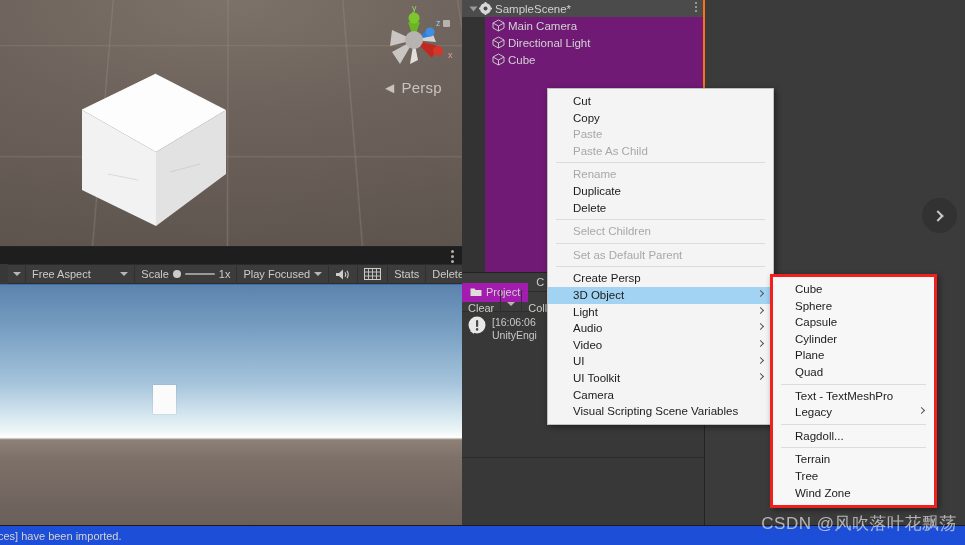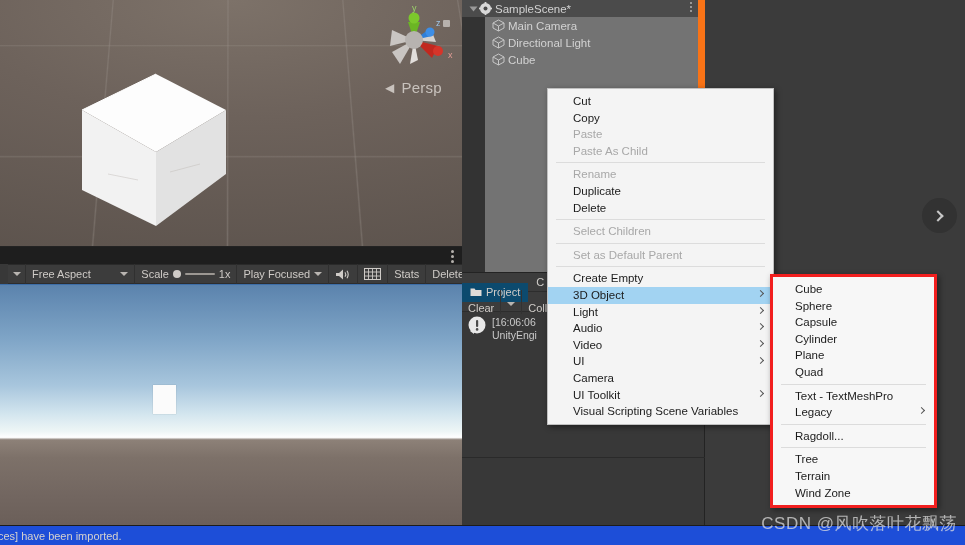--- a/index.html
+++ b/index.html
@@ -87,21 +87,21 @@
     background: #fbfbfb; box-shadow: 0 0 1px rgba(0,0,0,.25);
   }
   .game-sel-bar {
     position: absolute; left: 0; top: 284px; width: 462px; height: 2px;
     background: #3d6ea8;
   }
 
   
   .hierarchy {
     position: absolute; left: 462px; top: 0; width: 243px; height: 272px;
-    background: #737373; border-right: 7px solid #f97316;
+    background: #701a75; border-right: 2px solid #f97316;
   }
   .h-gutter {
     position: absolute; left: 0; top: 0; width: 23px; height: 100%;
     background: #333333;
   }
   .h-row {
     position: relative; height: 17px; display: flex; align-items: center;
     color: #d2d2d2; font-size: 11.5px; white-space: nowrap;
   }
   .h-row.scene { background: #4b4b4b; }
@@ -125,21 +125,21 @@
     background: #383838; border-top: 1px solid #232323; border-right: 1px solid #232323;
   }
   .tabs-row {
     height: 19px; background: #3c3c3c; display: flex; align-items: center;
     border-bottom: 1px solid #2d2d2d;
   }
   .tab {
     height: 19px; display: flex; align-items: center; gap: 4px;
     padding: 0 8px; font-size: 11px; color: #d0cdc9;
   }
-  .tab.active { background: #0c4a6e; margin-top: 20px; }
+  .tab.active { background: #a21caf; margin-top: 20px; }
   .folder-ico { width: 12px; height: 10px; }
   .console-toolbar {
     height: 20px; background: #3c3c3c; display: flex; align-items: center;
     border-bottom: 1px solid #2d2d2d; font-size: 11px; color: #cfcbc7;
   }
   .cbtn {
     height: 20px; display: flex; align-items: flex-start; gap: 4px;
     padding: 12px 6px; border-right: 1px solid #323232;
   }
   .log-row {
@@ -432,67 +432,67 @@
     <div class="mi disabled">Paste As Child</div>
     <div class="msep"></div>
     <div class="mi disabled">Rename</div>
     <div class="mi">Duplicate</div>
     <div class="mi">Delete</div>
     <div class="msep"></div>
     <div class="mi disabled">Select Children</div>
     <div class="msep"></div>
     <div class="mi disabled">Set as Default Parent</div>
     <div class="msep"></div>
-    <div class="mi">Create Empty</div>
+    <div class="mi">Create Persp</div>
     <div class="mi sel">
       <span>3D Object</span>
       <span class="arrow"></span>
     </div>
     <div class="mi">
       <span>Light</span>
       <span class="arrow"></span>
     </div>
     <div class="mi">
       <span>Audio</span>
       <span class="arrow"></span>
     </div>
     <div class="mi">
       <span>Video</span>
       <span class="arrow"></span>
     </div>
     <div class="mi">
       <span>UI</span>
       <span class="arrow"></span>
     </div>
-    <div class="mi">Camera</div>
     <div class="mi">
       <span>UI Toolkit</span>
       <span class="arrow"></span>
     </div>
+    <div class="mi">Camera</div>
     <div class="mi">Visual Scripting Scene Variables</div>
   </div>
 
   <div class="sub-menu">
     <div class="mi">Cube</div>
     <div class="mi">Sphere</div>
     <div class="mi">Capsule</div>
     <div class="mi">Cylinder</div>
     <div class="mi">Plane</div>
     <div class="mi">Quad</div>
     <div class="msep"></div>
     <div class="mi">Text - TextMeshPro</div>
     <div class="mi">
       <span>Legacy</span>
       <span class="arrow"></span>
     </div>
     <div class="msep"></div>
     <div class="mi">Ragdoll...</div>
     <div class="msep"></div>
+    <div class="mi">Terrain</div>
     <div class="mi">Tree</div>
-    <div class="mi">Terrain</div>
     <div class="mi">Wind Zone</div>
   </div>
 
   <div class="status-bar">
     <span class="status-text">ces] have been imported.</span>
   </div>
 
   <div class="watermark">CSDN @风吹落叶花飘荡</div>
 
 </div>

